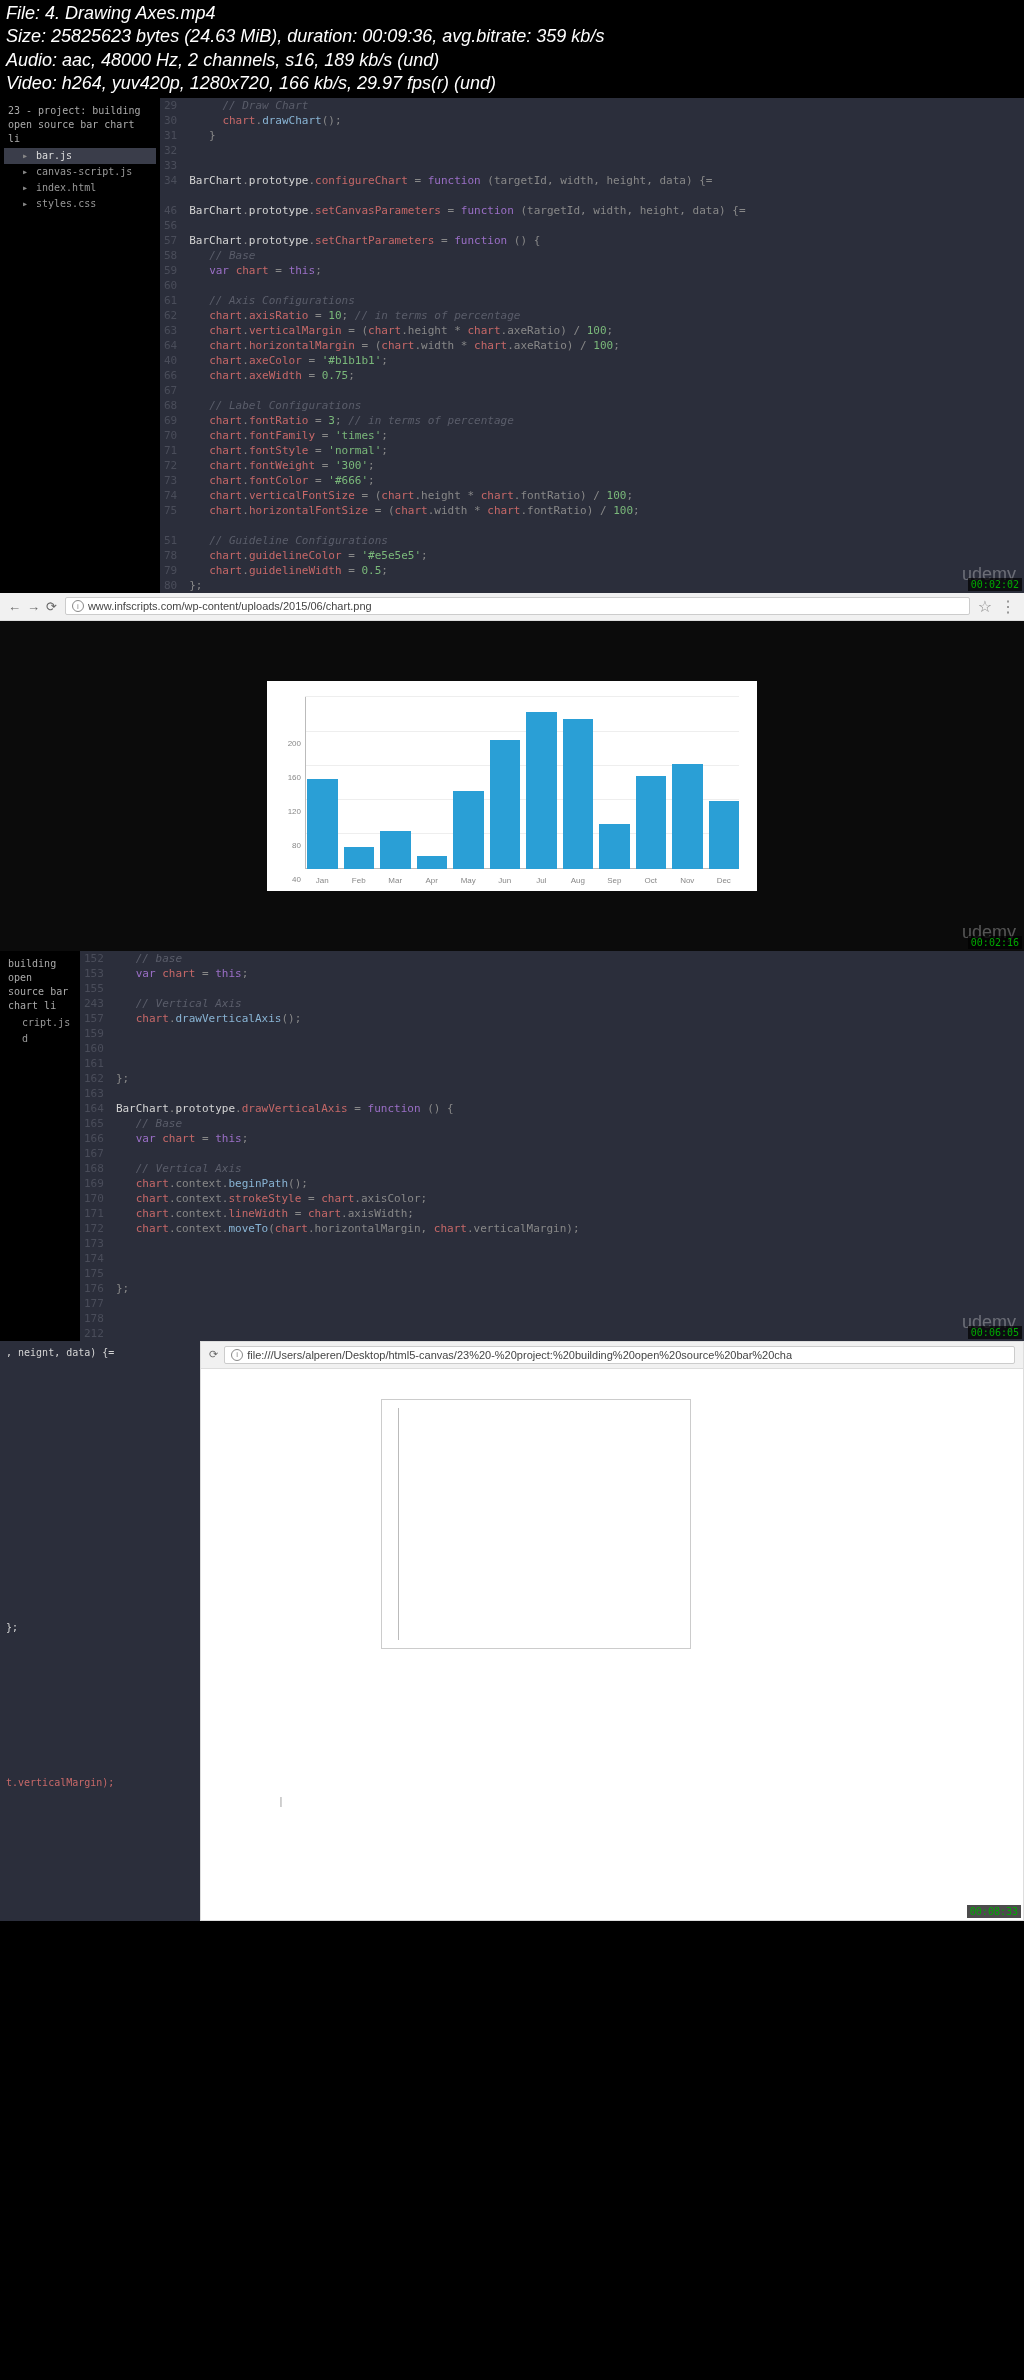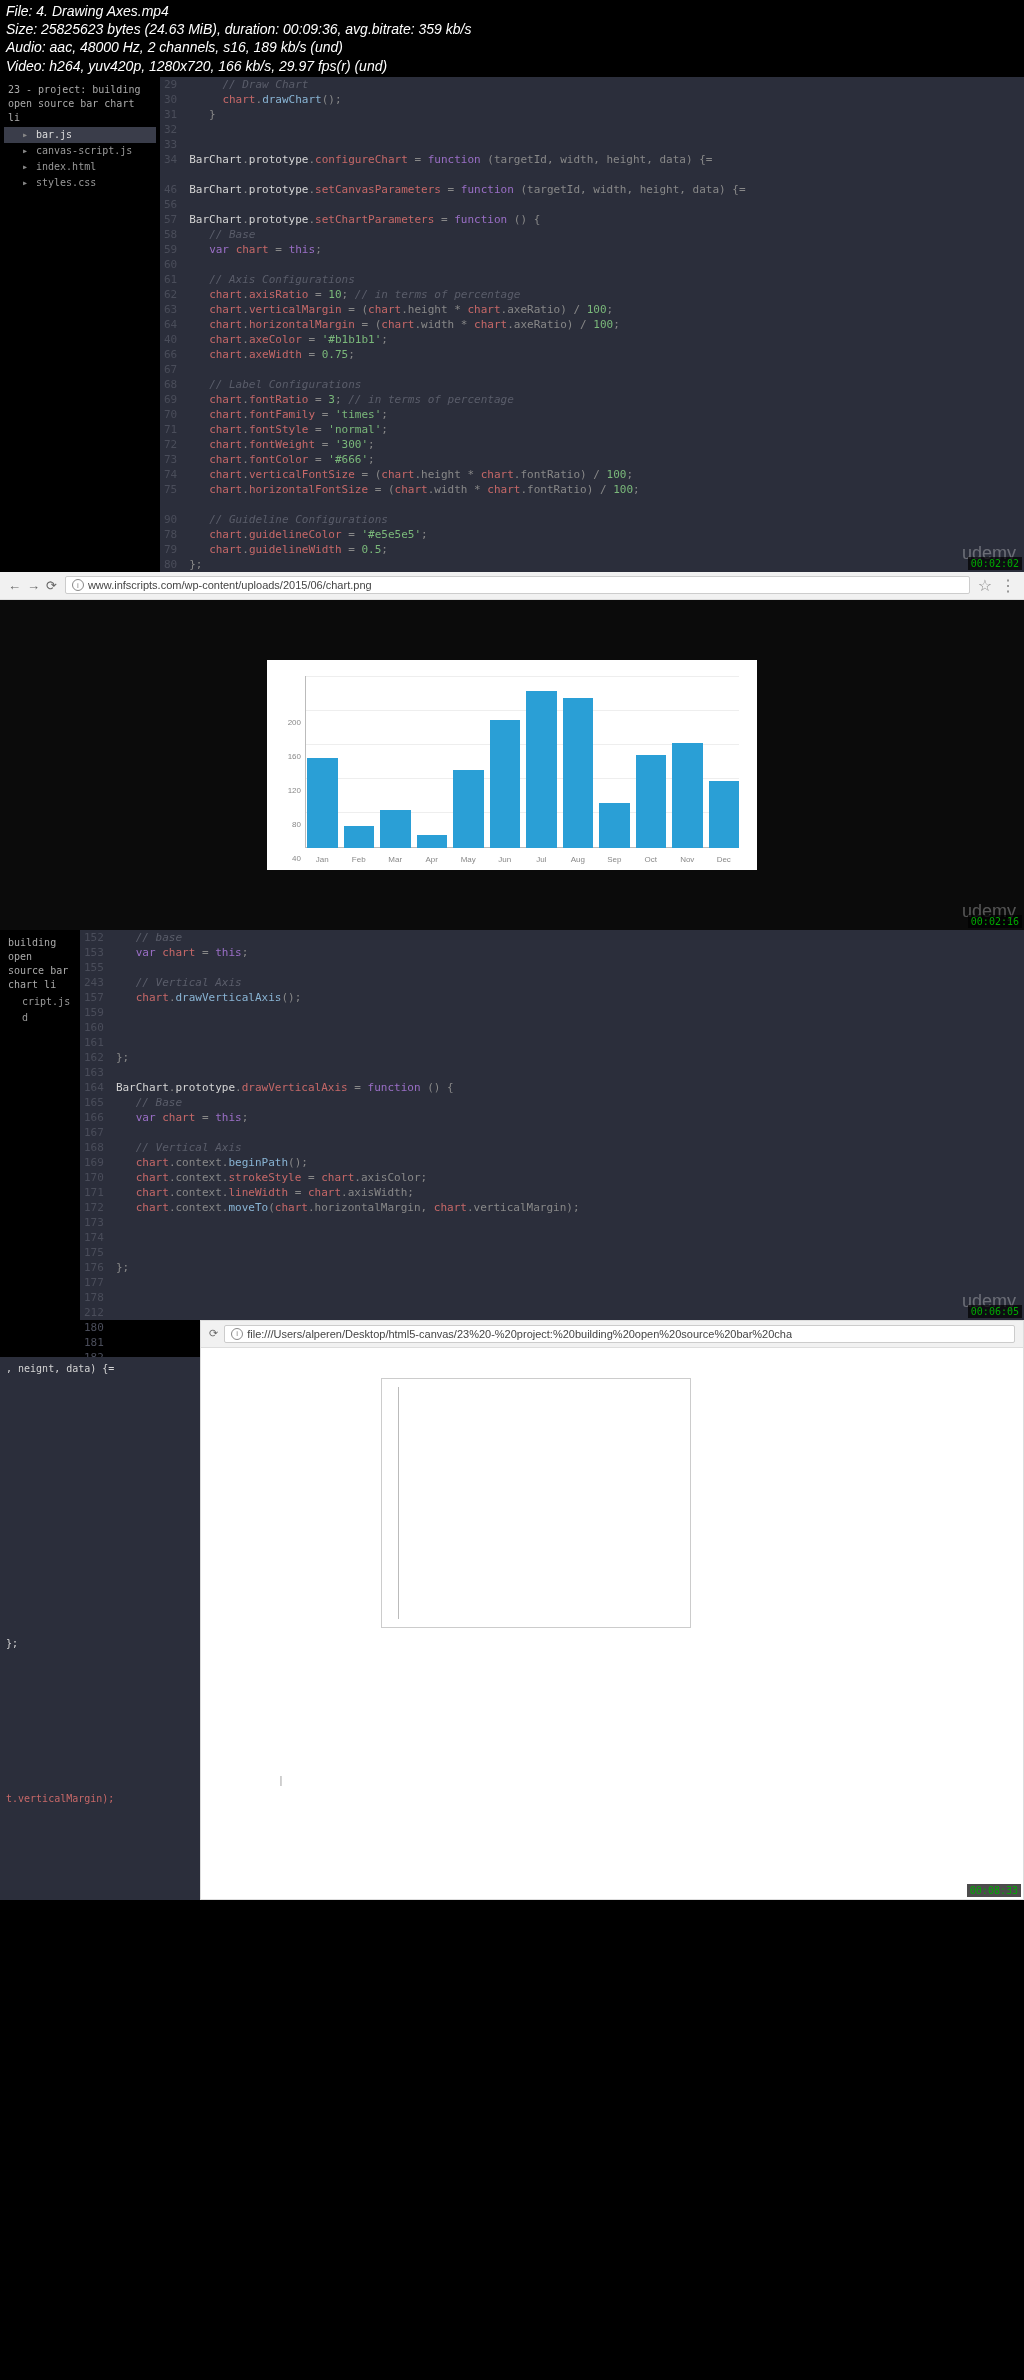--- a/index.html
+++ b/index.html
@@ -1,18 +1,18 @@
 <!DOCTYPE html>
 <html><head>
 <meta charset="utf-8">
 <style>
 * { margin: 0; padding: 0; box-sizing: border-box; }
 body { background: #000; font-family: "Segoe UI", Arial, sans-serif; width: 1024px; }
 
-.file-info { color: #fff; font-style: italic; font-size: 14px; padding: 2px 6px; line-height: 1.3; }
+.file-info { color: #fff; font-style: italic; font-size: 18px; padding: 2px 6px; line-height: 1.3; }
 
 .panel { position: relative; }
 .editor { background: #2b2e3b; display: flex; font-family: Menlo, Consolas, monospace; font-size: 11px; line-height: 1.4; }
 .sidebar { background: #000000; width: 160px; padding: 4px; color: #888; font-size: 10px; }
 .sidebar-head { color: #aaa; padding: 2px 4px; font-size: 10px; }
 .sidebar-item { padding: 1px 4px 1px 18px; color: #999; }
 .sidebar-item.active { background: #3a3d4a; color: #ddd; }
 .file-icon { display: inline-block; width: 10px; margin-right: 4px; color: #888; }
 
 .gutter { background: #2b2e3b; color: #4a4d5a; text-align: right; padding: 0 8px 0 4px; user-select: none; }
@@ -44,21 +44,21 @@
 .bar { flex: 1; background: #2a9fd6; }
 .chart-x { position: absolute; left: 28px; right: 0; bottom: 2px; display: flex; gap: 6px; }
 .xlabel { flex: 1; text-align: center; font-size: 8px; color: #888; }
 .axis-line-v { position: absolute; left: 26px; top: 4px; bottom: 18px; width: 1px; background: #bbb; }
 .axis-line-h { position: absolute; left: 26px; right: 0; bottom: 18px; height: 1px; background: #bbb; }
 
 .panel3 { height: 390px; }
 .panel3 .sidebar { width: 80px; }
 
 .panel4 { display: flex; height: 580px; }
-.panel4-left { width: 200px; background: #2b2e3b; font-family: Menlo, monospace; font-size: 10px; color: #888; padding: 6px; position: relative; margin-top: 37px; }
+.panel4-left { width: 200px; background: #2b2e3b; font-family: Menlo, monospace; font-size: 10px; color: #888; padding: 6px; position: relative; }
 .panel4-right { flex: 1; background: #fff; border: 1px solid #ddd; position: relative; }
 .panel4-browser-bar { background: #f1f1f1; display: flex; align-items: center; padding: 4px 8px; gap: 6px; border-bottom: 1px solid #ddd; font-size: 11px; }
 .canvas-preview { margin: 30px 0 0 180px; width: 310px; height: 250px; border: 1px solid #ccc; position: relative; }
 .canvas-preview::before { content: ""; position: absolute; left: 16px; top: 8px; bottom: 8px; width: 1px; background: #bbb; }
 .cursor-text { position: absolute; bottom: 110px; left: 78px; color: #bbb; font-size: 14px; }
 
 .bottom-black { height: 140px; background: #000; }
 </style>
 </head>
 <body>
@@ -104,21 +104,21 @@
         <div class="ln">67</div>
         <div class="ln">68</div>
         <div class="ln">69</div>
         <div class="ln">70</div>
         <div class="ln">71</div>
         <div class="ln">72</div>
         <div class="ln">73</div>
         <div class="ln">74</div>
         <div class="ln">75</div>
         <div class="ln"></div>
-        <div class="ln">90</div>
+        <div class="ln">51</div>
         <div class="ln">78</div>
         <div class="ln">79</div>
         <div class="ln">80</div>
       </div>
     <div class="code" id="code1"><div class="ln">     <span class="cmt">// Draw Chart</span></div><div class="ln">     <span class="var">chart</span>.<span class="prop">drawChart</span>();</div><div class="ln">   }</div><div class="ln"></div><div class="ln"></div><div class="ln"><span class="id">BarChart</span>.<span class="id">prototype</span>.<span class="var">configureChart</span> = <span class="kw">function</span> (targetId, width, height, data) {=</div><div class="ln"></div><div class="ln"><span class="id">BarChart</span>.<span class="id">prototype</span>.<span class="var">setCanvasParameters</span> = <span class="kw">function</span> (targetId, width, height, data) {=</div><div class="ln"></div><div class="ln"><span class="id">BarChart</span>.<span class="id">prototype</span>.<span class="var">setChartParameters</span> = <span class="kw">function</span> () {</div><div class="ln">   <span class="cmt">// Base</span></div><div class="ln">   <span class="kw">var</span> <span class="var">chart</span> = <span class="kw">this</span>;</div><div class="ln"></div><div class="ln">   <span class="cmt">// Axis Configurations</span></div><div class="ln">   <span class="var">chart</span>.<span class="var">axisRatio</span> = <span class="num">10</span>; <span class="cmt">// in terms of percentage</span></div><div class="ln">   <span class="var">chart</span>.<span class="var">verticalMargin</span> = (<span class="var">chart</span>.height * <span class="var">chart</span>.axeRatio) / <span class="num">100</span>;</div><div class="ln">   <span class="var">chart</span>.<span class="var">horizontalMargin</span> = (<span class="var">chart</span>.width * <span class="var">chart</span>.axeRatio) / <span class="num">100</span>;</div><div class="ln">   <span class="var">chart</span>.<span class="var">axeColor</span> = <span class="str">'#b1b1b1'</span>;</div><div class="ln">   <span class="var">chart</span>.<span class="var">axeWidth</span> = <span class="num">0.75</span>;</div><div class="ln"></div><div class="ln">   <span class="cmt">// Label Configurations</span></div><div class="ln">   <span class="var">chart</span>.<span class="var">fontRatio</span> = <span class="num">3</span>; <span class="cmt">// in terms of percentage</span></div><div class="ln">   <span class="var">chart</span>.<span class="var">fontFamily</span> = <span class="str">'times'</span>;</div><div class="ln">   <span class="var">chart</span>.<span class="var">fontStyle</span> = <span class="str">'normal'</span>;</div><div class="ln">   <span class="var">chart</span>.<span class="var">fontWeight</span> = <span class="str">'<span class="num">300</span>'</span>;</div><div class="ln">   <span class="var">chart</span>.<span class="var">fontColor</span> = <span class="str">'#<span class="num">666</span>'</span>;</div><div class="ln">   <span class="var">chart</span>.<span class="var">verticalFontSize</span> = (<span class="var">chart</span>.height * <span class="var">chart</span>.fontRatio) / <span class="num">100</span>;</div><div class="ln">   <span class="var">chart</span>.<span class="var">horizontalFontSize</span> = (<span class="var">chart</span>.width * <span class="var">chart</span>.fontRatio) / <span class="num">100</span>;</div><div class="ln"></div><div class="ln">   <span class="cmt">// Guideline Configurations</span></div><div class="ln">   <span class="var">chart</span>.<span class="var">guidelineColor</span> = <span class="str">'#e5e5e5'</span>;</div><div class="ln">   <span class="var">chart</span>.<span class="var">guidelineWidth</span> = <span class="num">0.5</span>;</div><div class="ln">};</div></div>
   </div>
   <div class="logo">udemy</div>
   <div class="timestamp">00:02:02</div>
 </div>
 

